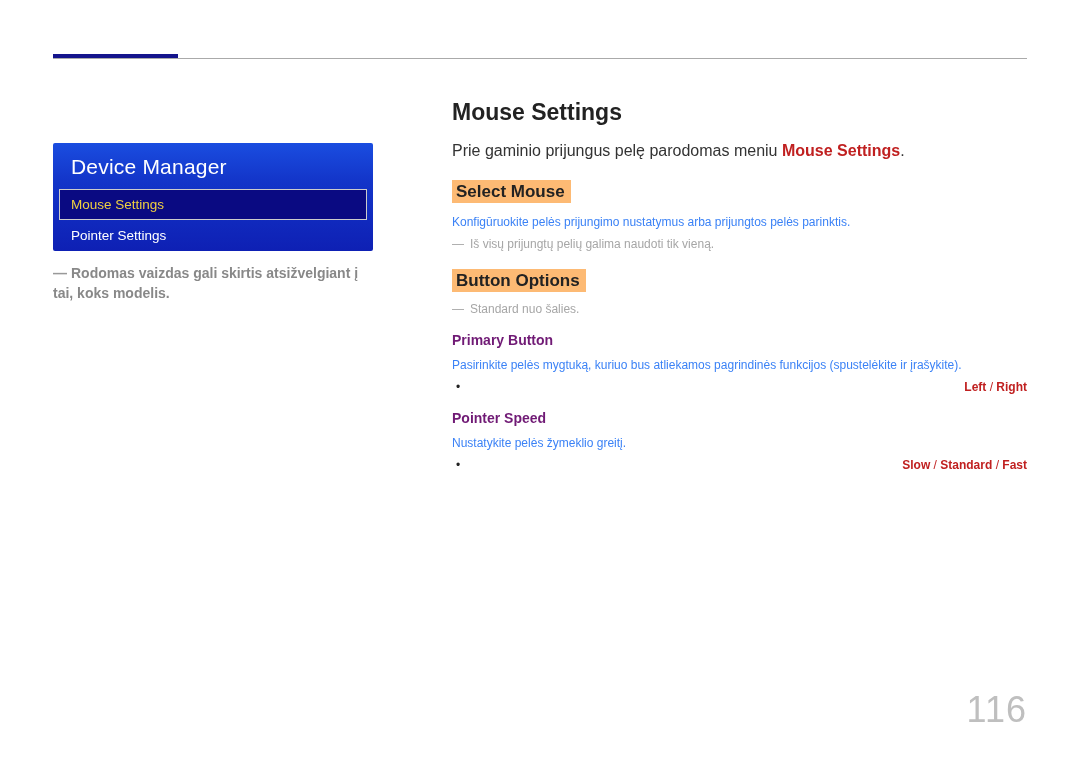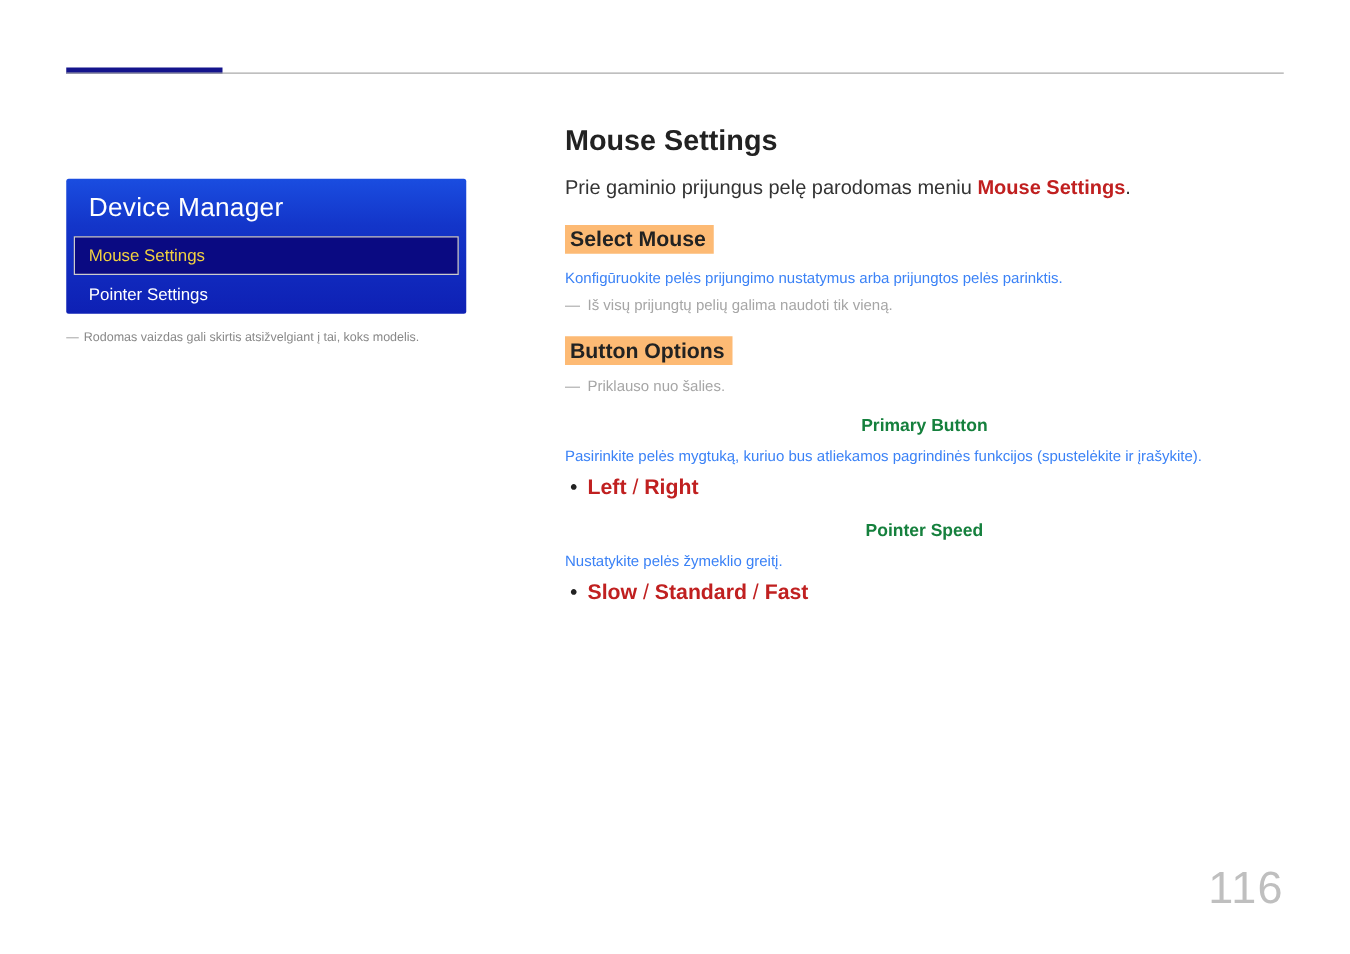--- a/index.html
+++ b/index.html
@@ -48,23 +48,24 @@
     margin: 0 6px;
     padding: 8px 12px;
     outline: 1.5px solid #ccc;
     outline-offset: -1px;
     color: #f0d040;
   }
   .sidebar-footnote {
     position: absolute;
     top: 264px; left: 53px;
     width: 320px;
-    font-size: 10px;
+    font-size: 14px;
     color: #888;
     line-height: 1.4;
+    font-weight: bold;
   }
   .sidebar-footnote::before {
     content: "―";
     color: #999;
     margin-right: 4px;
     vertical-align: top;
   }
   .content {
     position: absolute;
     top: 99px; left: 452px; right: 53px;
@@ -103,31 +104,31 @@
     margin-bottom: 16px;
   }
   .note-line::before {
     content: "―";
     color: #a6a6a6;
     margin-right: 6px;
   }
   .sub-heading {
     font-size: 14px;
     font-weight: 700;
-    color: #15803d;
+    color: #701a75;
     margin-bottom: 8px;
-    text-align: center;
   }
   .sub-block { margin-bottom: 16px; }
   .bullet-line {
-    font-size: 17px;
+    font-size: 12px;
     color: #c02020;
     font-weight: 600;
     padding-left: 18px;
     position: relative;
+    text-align: right;
   }
   .bullet-line::before {
     content: "•";
     position: absolute;
     left: 4px;
     color: #222;
     font-weight: 400;
   }
   .bullet-sep { color: #c02020; font-weight: 400; }
   .page-number {
@@ -160,21 +161,21 @@
   </div>
 
   <div class="section">
     <div><span class="section-heading">Select Mouse</span></div>
     <div class="body-text">Konfigūruokite pelės prijungimo nustatymus arba prijungtos pelės parinktis.</div>
     <div class="note-line">Iš visų prijungtų pelių galima naudoti tik vieną.</div>
   </div>
 
   <div class="section">
     <div><span class="section-heading">Button Options</span></div>
-    <div class="note-line">Priklauso nuo šalies.</div>
+    <div class="note-line">Standard nuo šalies.</div>
 
     <div class="sub-block">
       <div class="sub-heading">Primary Button</div>
       <div class="body-text">Pasirinkite pelės mygtuką, kuriuo bus atliekamos pagrindinės funkcijos (spustelėkite ir įrašykite).</div>
       <div class="bullet-line">
         <span>Left</span>
         <span class="bullet-sep"> / </span>
         <span>Right</span>
       </div>
     </div>

